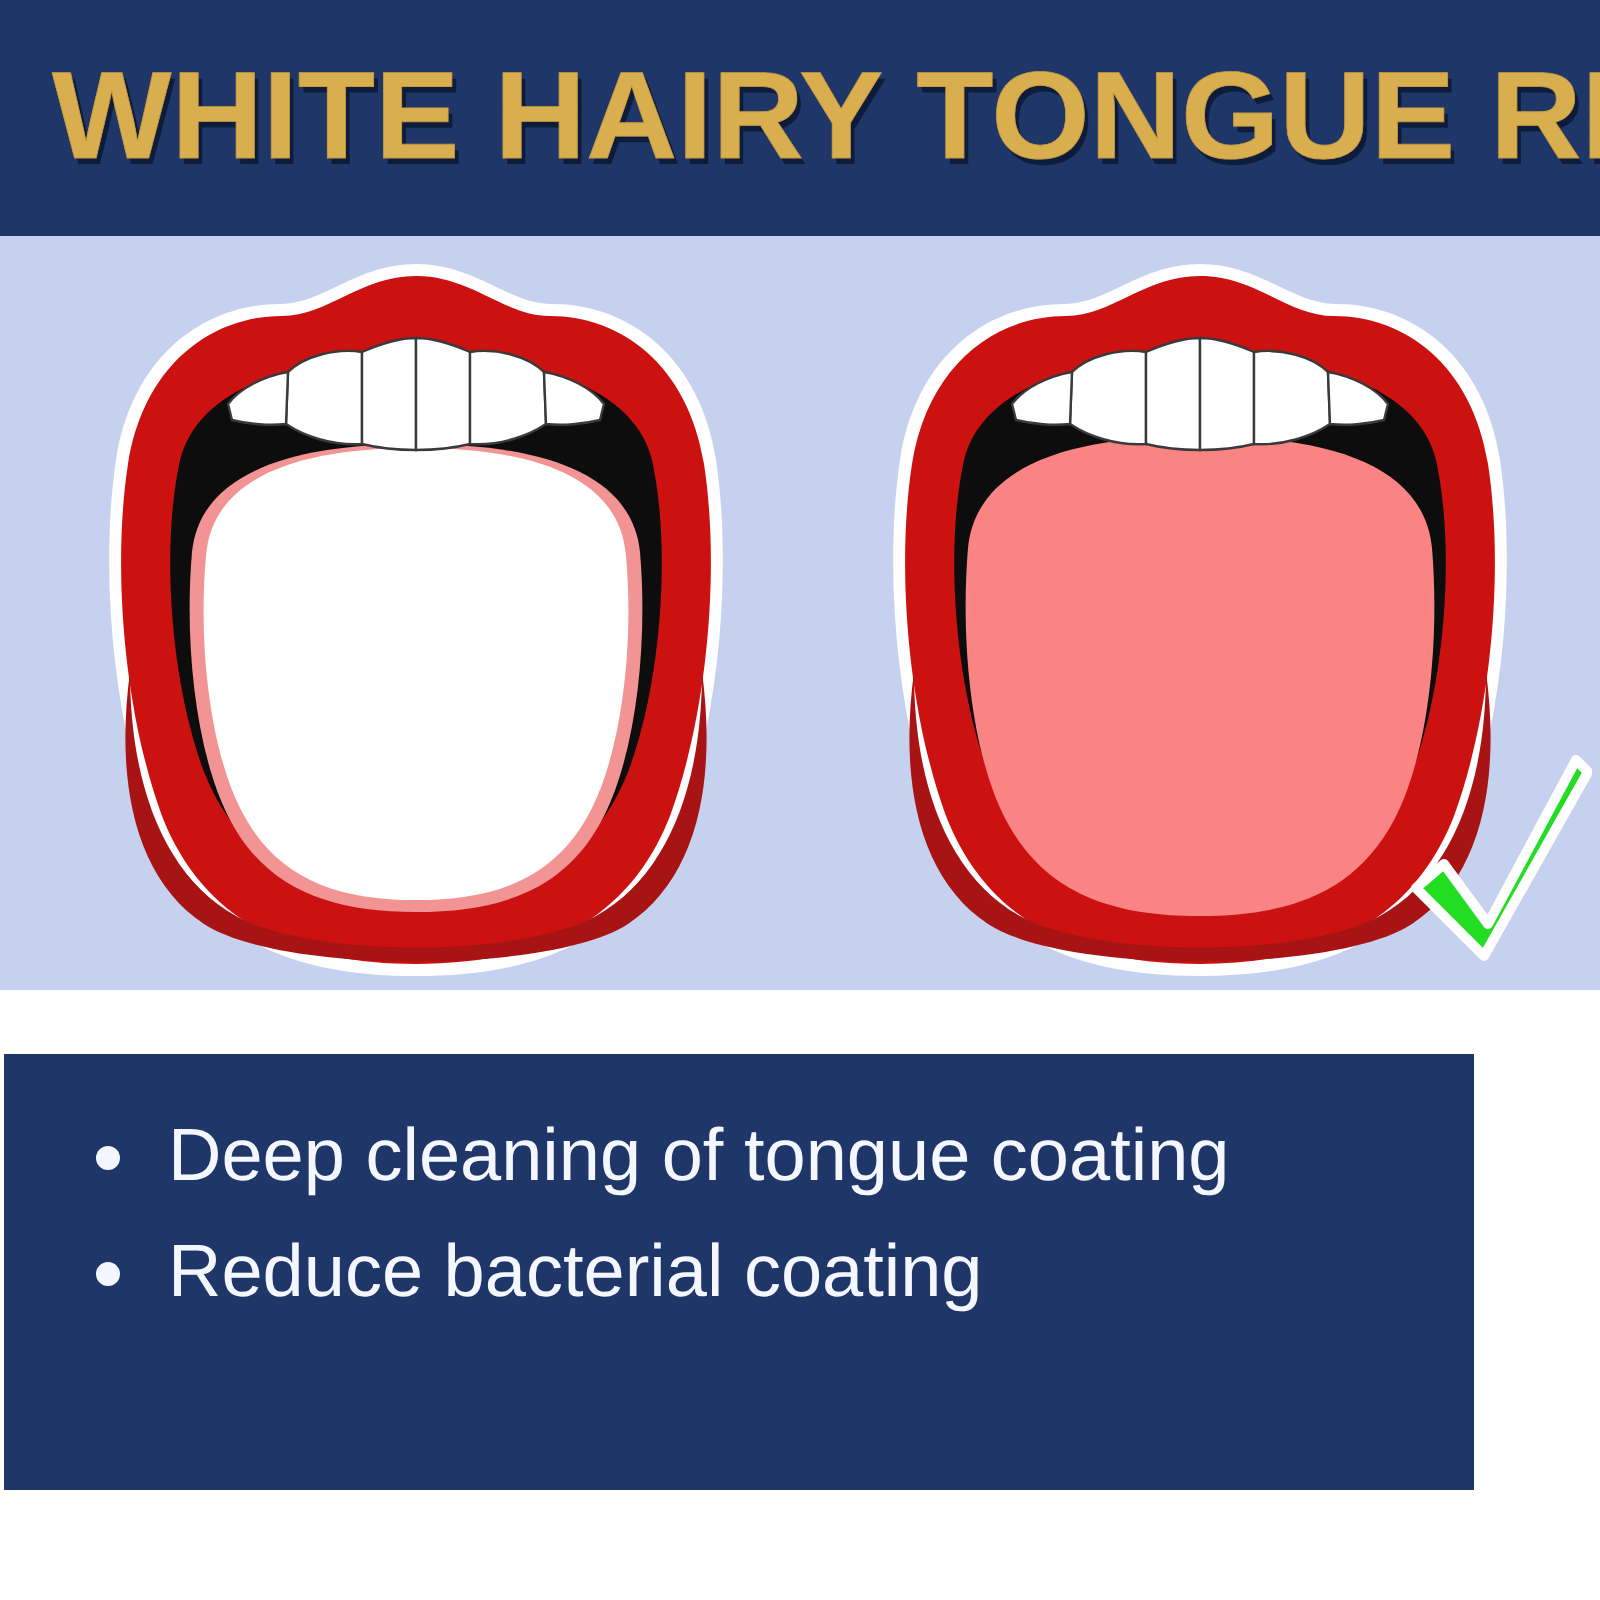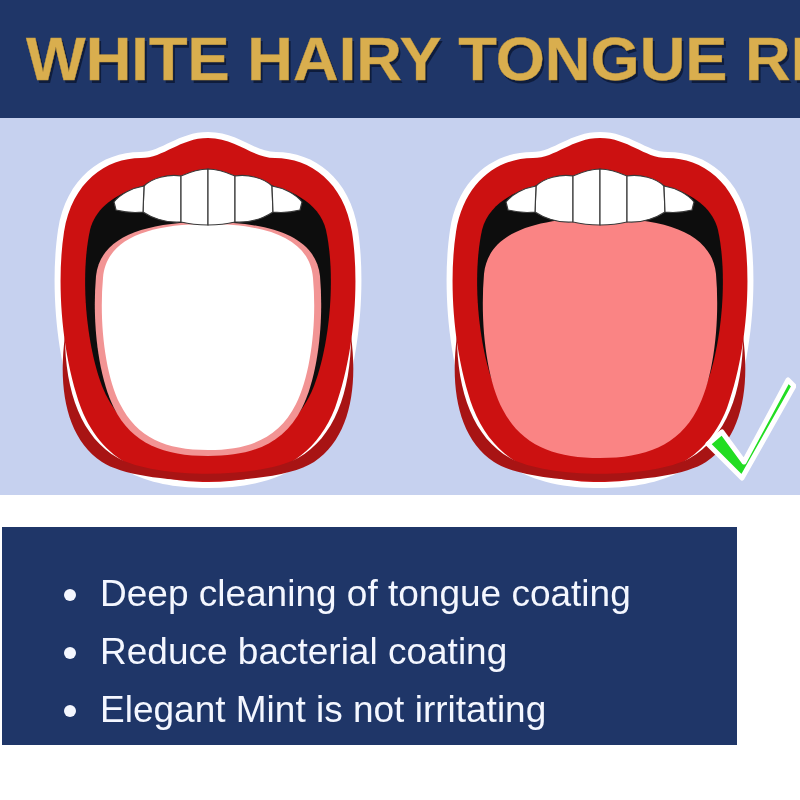--- a/index.html
+++ b/index.html
@@ -94,21 +94,21 @@
     left: 2px;
     top: 527px;
     width: 735px;
     height: 218px;
     background: #1f3668;
     box-sizing: border-box;
     padding: 22px 0 0 0;
   }
   #benefits-list {
     list-style: none;
-    margin: 16px;
+    margin: 0;
     padding: 0;
   }
   .benefit-item {
     position: relative;
     height: 58px;
     line-height: 58px;
     padding-left: 82px;
     color: #f4f7ff;
     font-family: "Liberation Sans", sans-serif;
     font-weight: 400;
@@ -228,22 +228,18 @@
   <div id="benefits-panel">
     <ul id="benefits-list">
       <li class="benefit-item">
         <span class="benefit-bullet"></span>
         <span>Deep cleaning of tongue coating</span>
       </li>
       <li class="benefit-item">
         <span class="benefit-bullet"></span>
         <span>Reduce bacterial coating</span>
       </li>
-      <li class="benefit-item">
-        <span class="benefit-bullet"></span>
-        <span>Elegant Mint is not irritating</span>
-      </li>
     </ul>
   </div>
 
   <div id="footer-space"></div>
 
 </div>
 
 </body></html>

